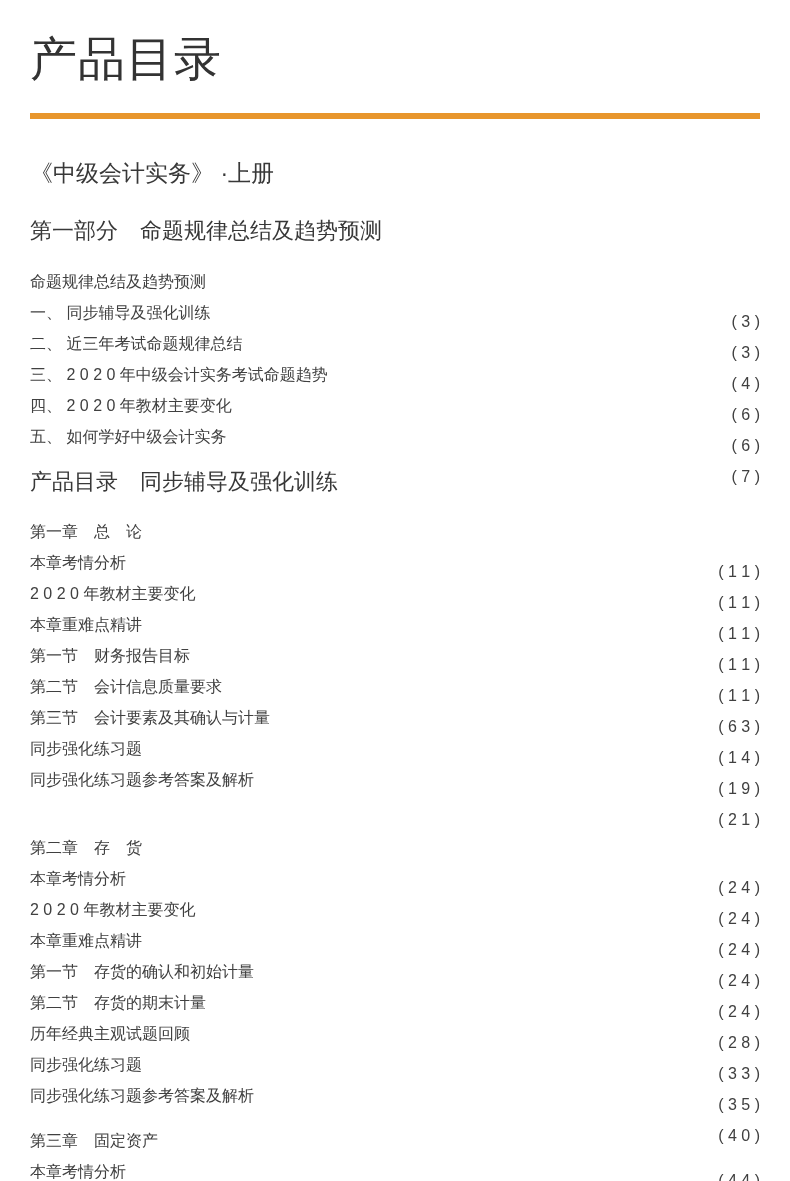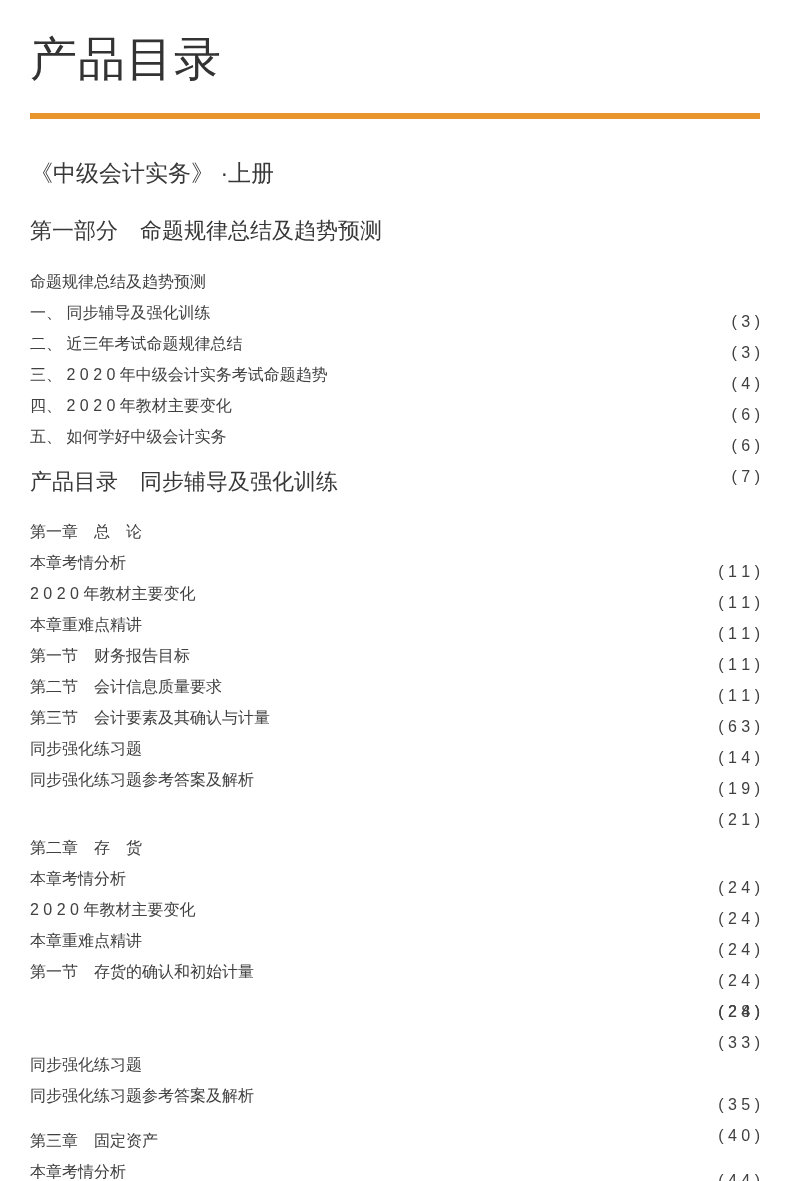--- a/index.html
+++ b/index.html
@@ -194,24 +194,26 @@
     <span class="entry-label">本章重难点精讲</span>
     <span class="dot-leader"></span>
     <span class="entry-page">( 2 4 )</span>
   </div>
             <div class="toc-row">
     <span class="entry-label">第一节　存货的确认和初始计量</span>
     <span class="dot-leader"></span>
     <span class="entry-page">( 2 4 )</span>
   </div>
             <div class="toc-row">
+    <span class="entry-label">第二节　存货的期末计量</span>
     <span class="dot-leader"></span>
     <span class="entry-page">( 2 8 )</span>
   </div>
             <div class="toc-row">
+    <span class="entry-label">历年经典主观试题回顾</span>
     <span class="dot-leader"></span>
     <span class="entry-page">( 3 3 )</span>
   </div>
             <div class="toc-row">
     <span class="entry-label">同步强化练习题</span>
     <span class="dot-leader"></span>
     <span class="entry-page">( 3 5 )</span>
   </div>
             <div class="toc-row">
     <span class="entry-label">同步强化练习题参考答案及解析</span>

